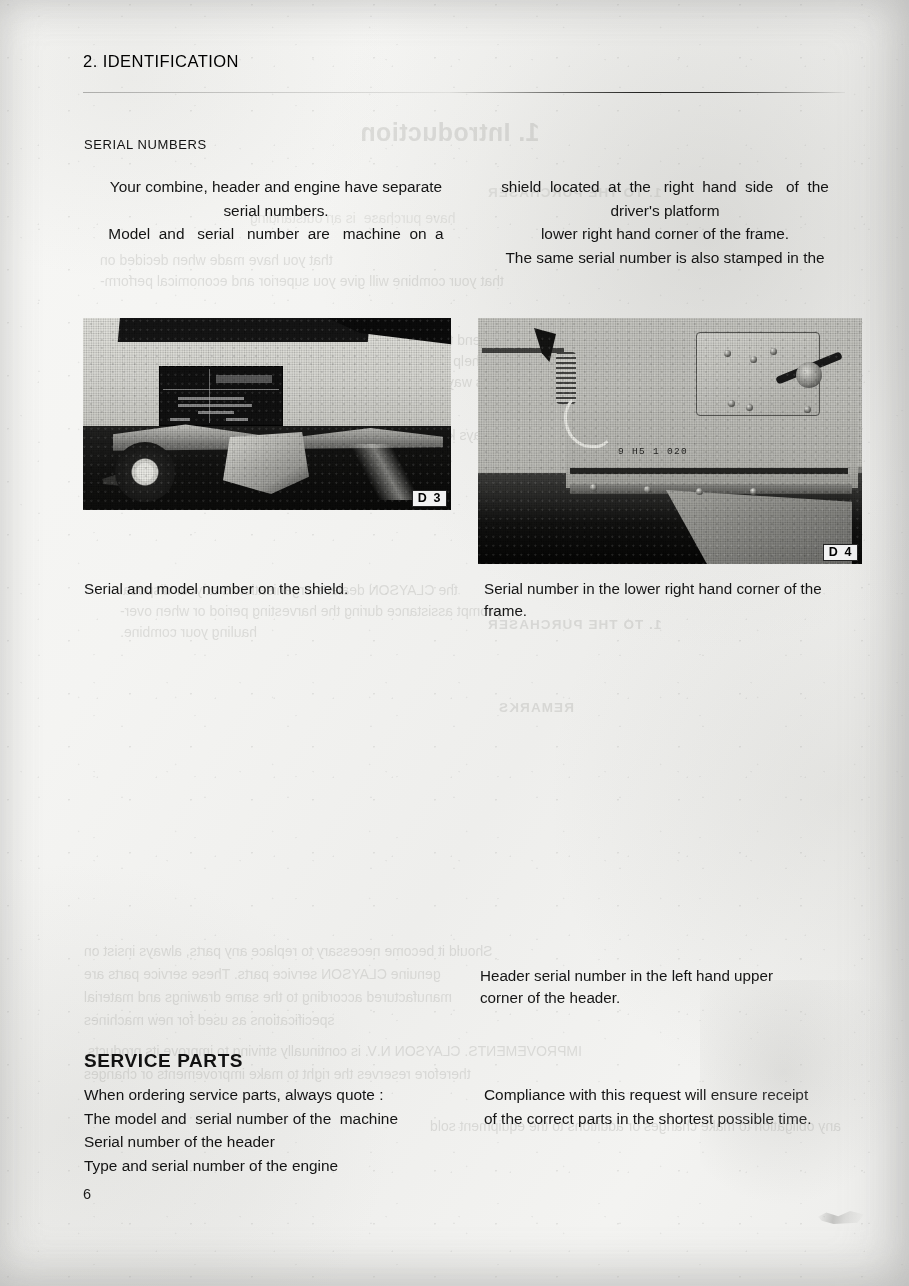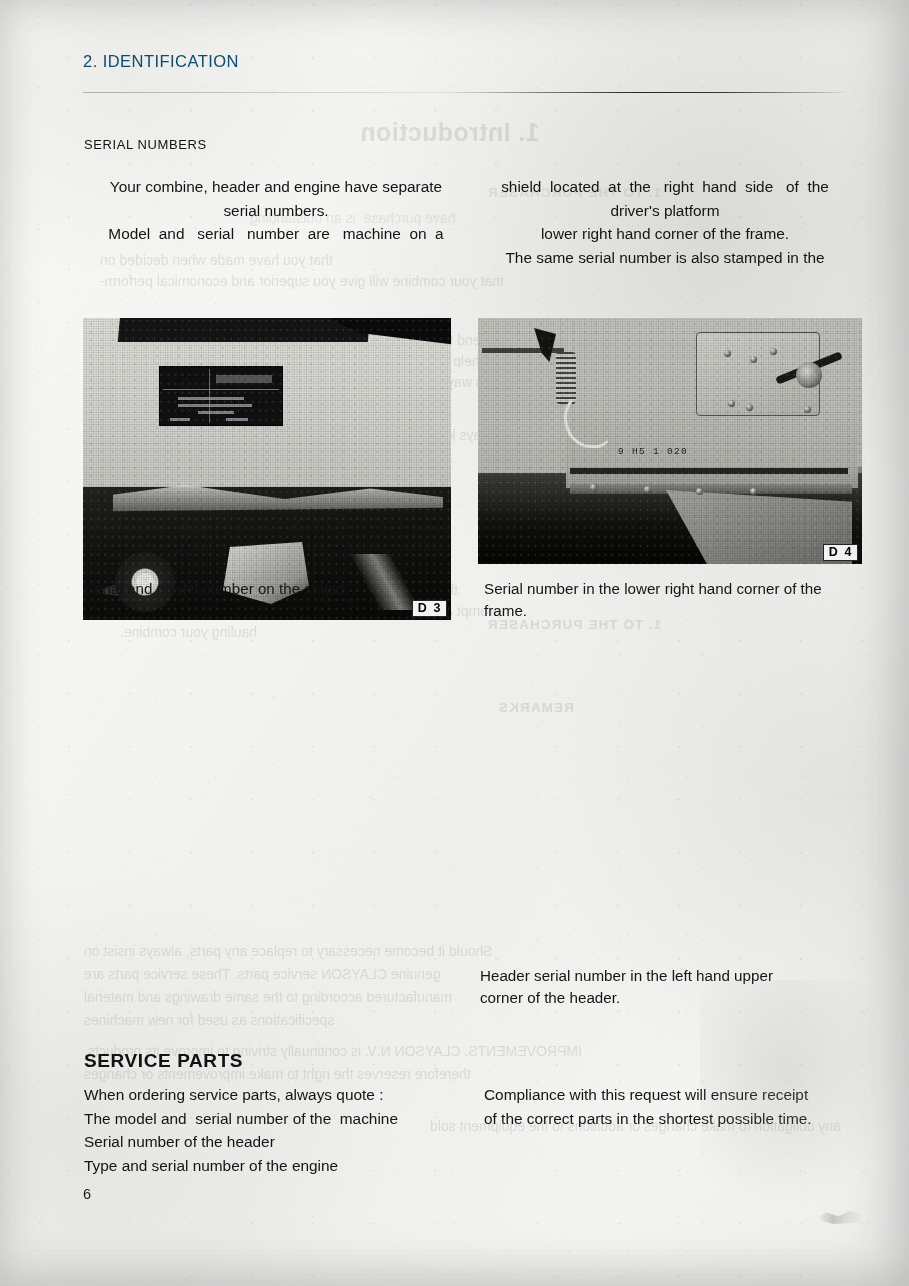--- a/index.html
+++ b/index.html
@@ -92,21 +92,21 @@
   .bleed-p7     { left: 84px; top: 940px; font-size: 14px; line-height: 23px; }
   .bleed-p8     { left: 84px; top: 1040px; font-size: 14px; line-height: 23px; }
   .bleed-p9     { left: 430px; top: 1115px; font-size: 14px; line-height: 23px; }
 
   
   .chapter-head {
     position: absolute;
     left: 83px; top: 52px;
     font-size: 16.5px;
     letter-spacing: 0.45px;
-    color: #0c4a6e;
+    color: #000000;
   }
   .head-rule {
     position: absolute;
     left: 83px; top: 92px;
     width: 762px; height: 1px;
     background: linear-gradient(90deg,
       rgba(120,120,118,0.55) 0%,
       rgba(150,150,148,0.40) 26%,
       rgba(175,175,172,0.26) 48%,
       rgba(70,70,68,0.80) 63%,
@@ -186,21 +186,21 @@
     font-size: 12.5px;
     font-weight: bold;
     letter-spacing: 1.6px;
     padding: 1px 4px 1px 5px;
     border: 1px solid #2a2a2a;
     line-height: 13px;
     z-index: 9;
   }
 
   
-  #photo-shield { left: 83px; top: 318px; width: 368px; height: 302px; }
+  #photo-shield { left: 83px; top: 318px; width: 368px; height: 192px; }
   #photo-shield .sky {
     position: absolute; left:0; top:0; right:0; height: 56%;
     background: linear-gradient(180deg, #dcdcd7 0%, #d2d2cd 55%, #c6c6c1 100%);
   }
   #photo-shield .darkband-top {
     position: absolute; left: 36px; top: -4px; width: 250px; height: 28px;
     background: #1d1d1d;
     transform: skewX(-5deg);
   }
   #photo-shield .darkband-top2 {

